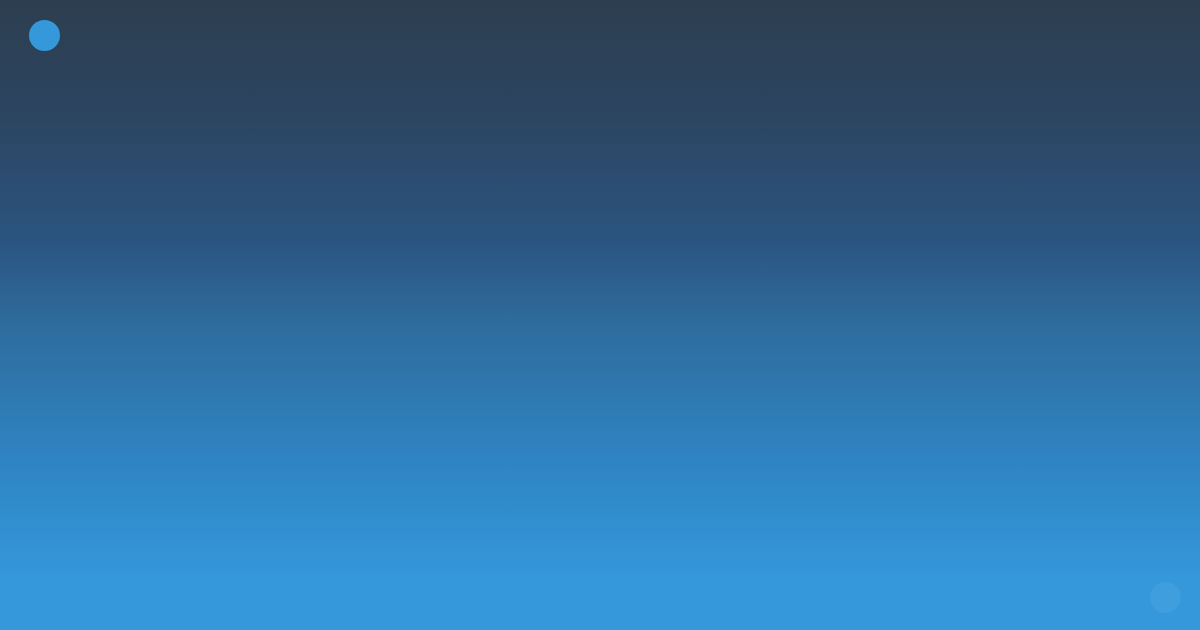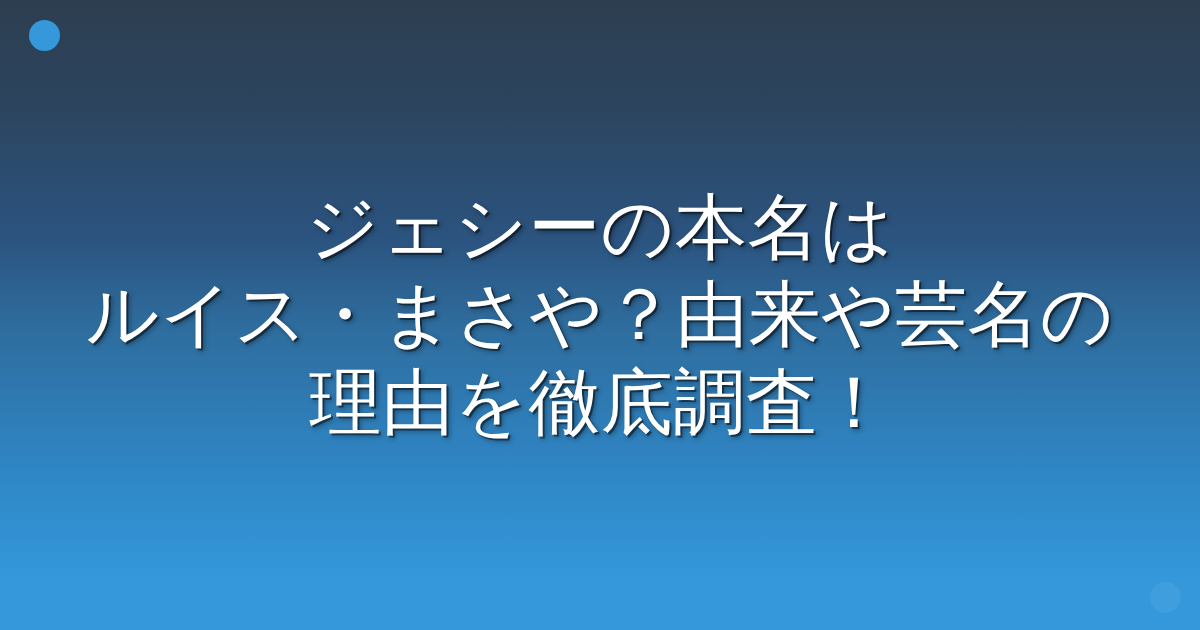--- a/index.html
+++ b/index.html
@@ -79,19 +79,14 @@
 </style>
 </head>
 <body>
 
 <div class="card">
 
   <span class="deco-circle top-left"></span>
 
   <span class="deco-circle bottom-right"></span>
 
-  <div class="title-wrap">
-    <h1 class="title">ジェシーの本名は
-ルイス・まさや？由来や芸名の
-理由を徹底調査！</h1>
-  </div>
 
 </div>
 
 </body></html>

